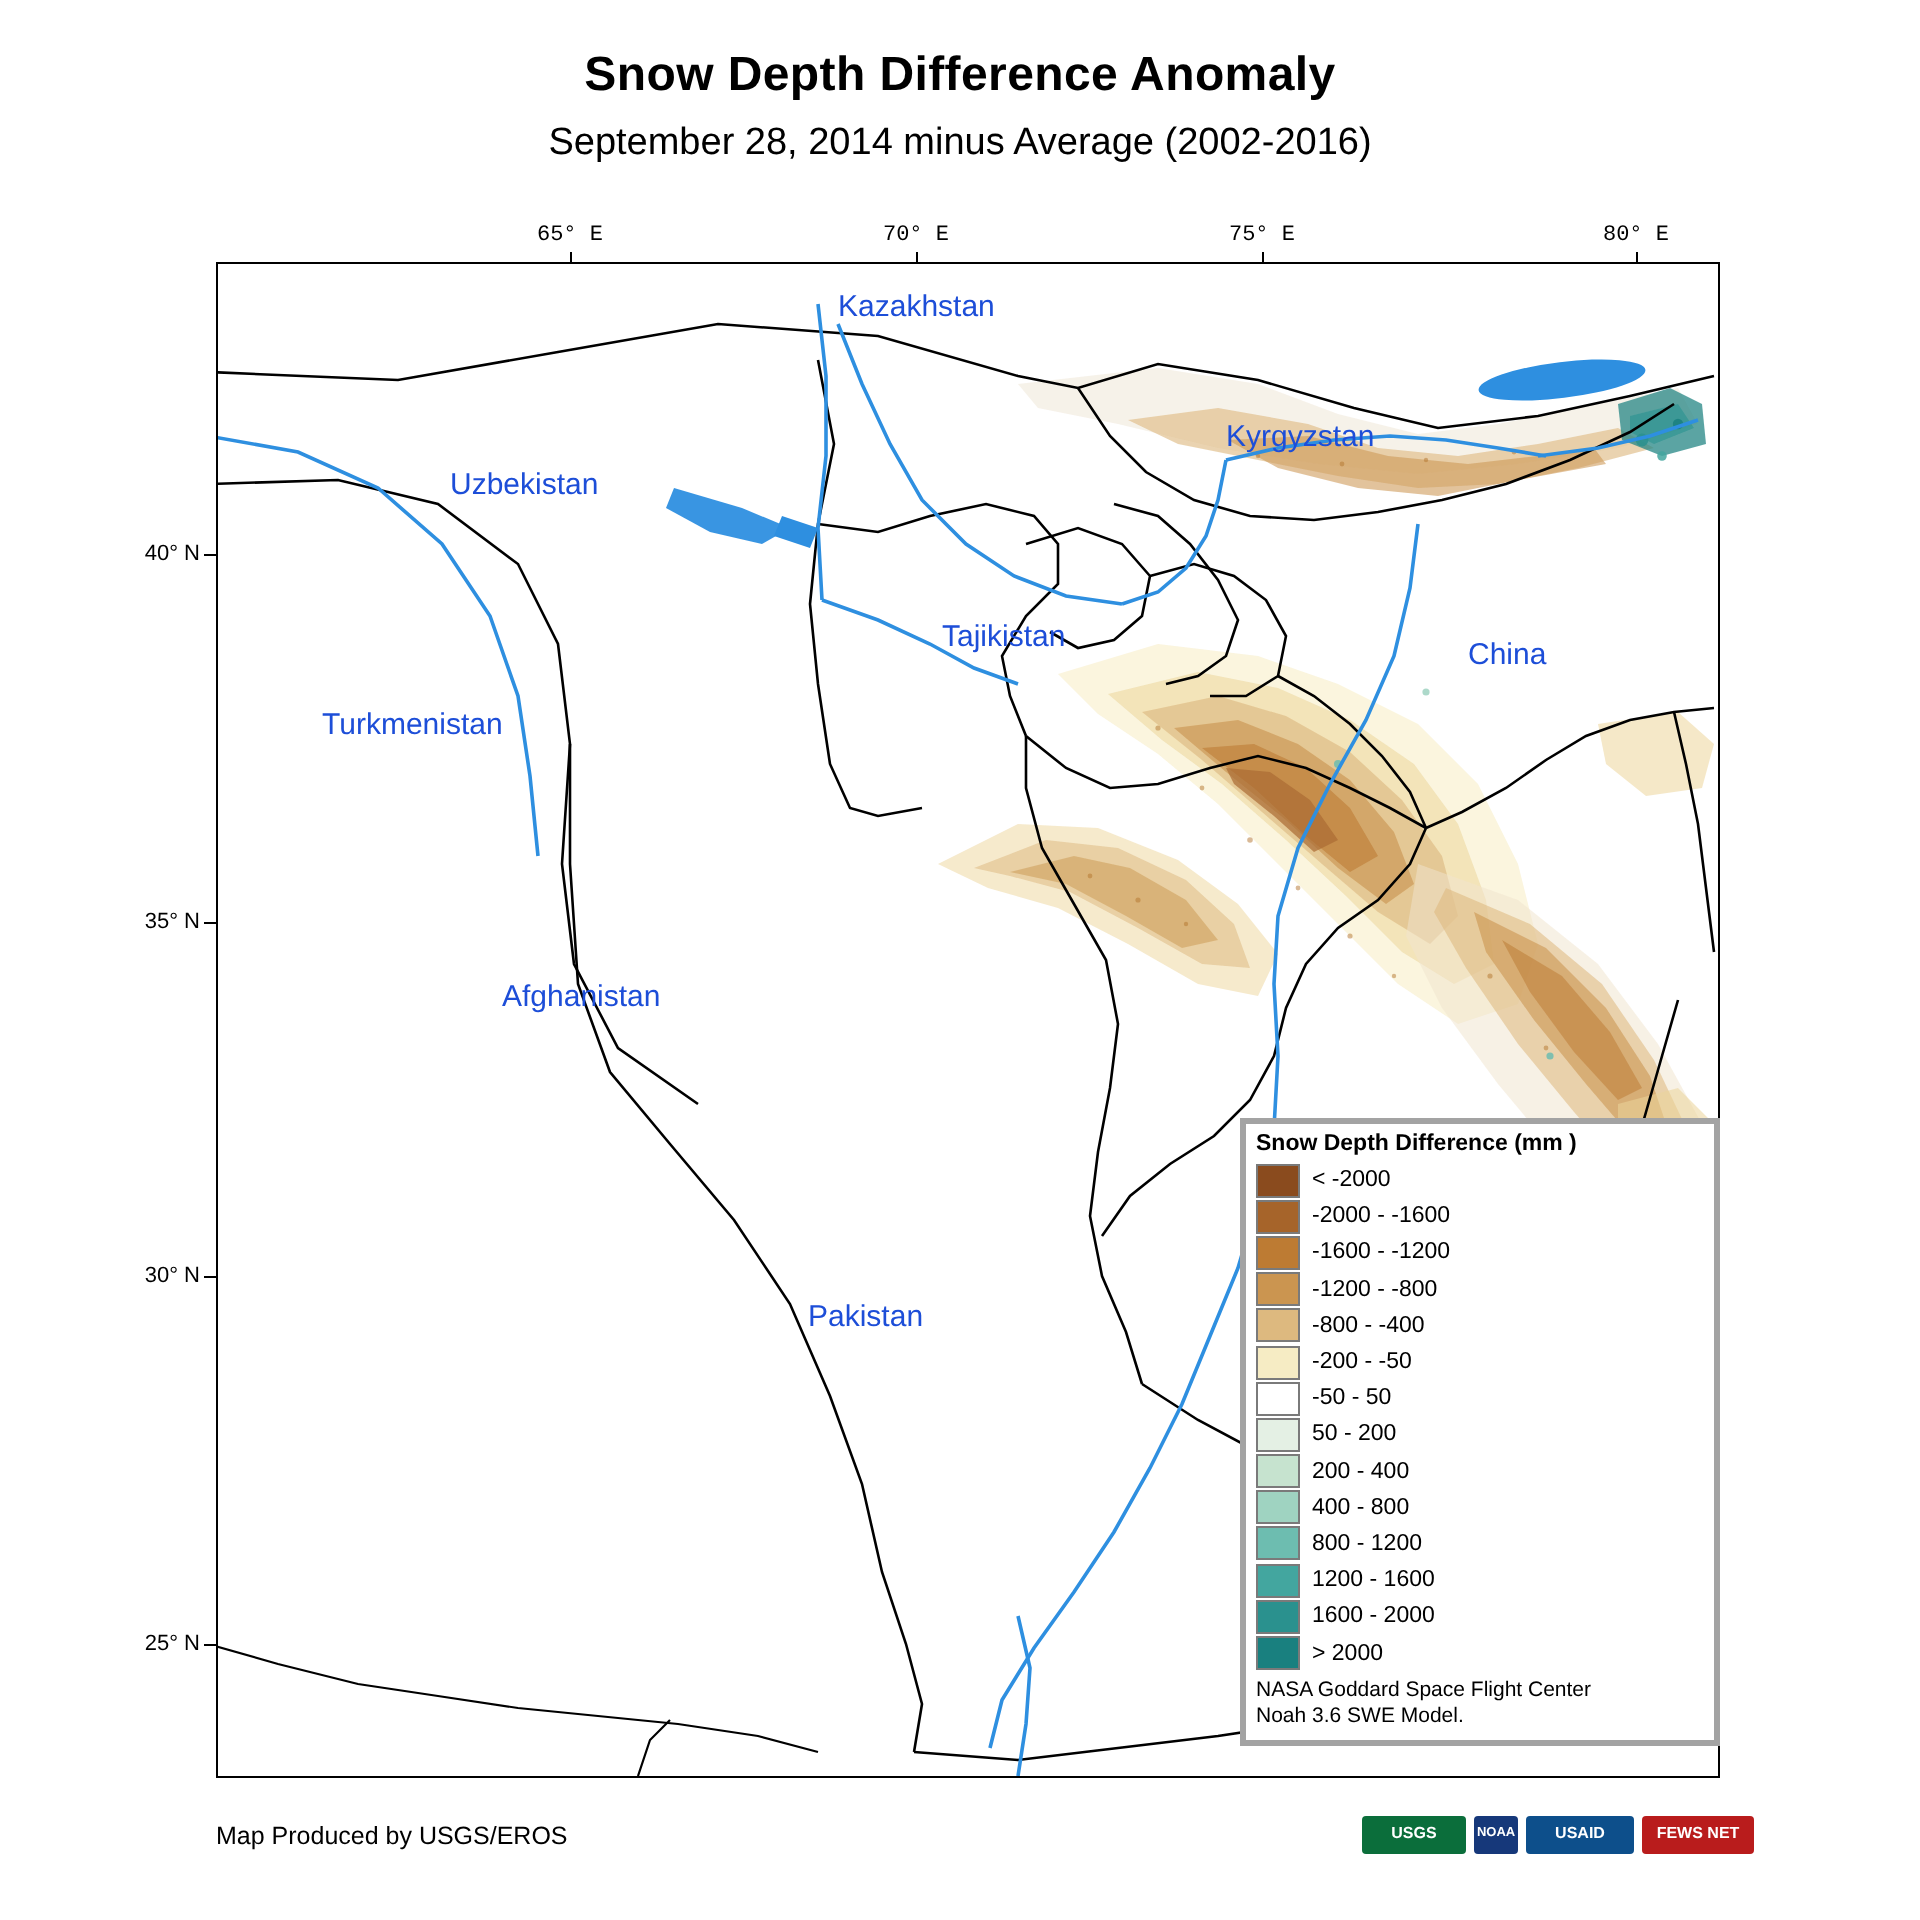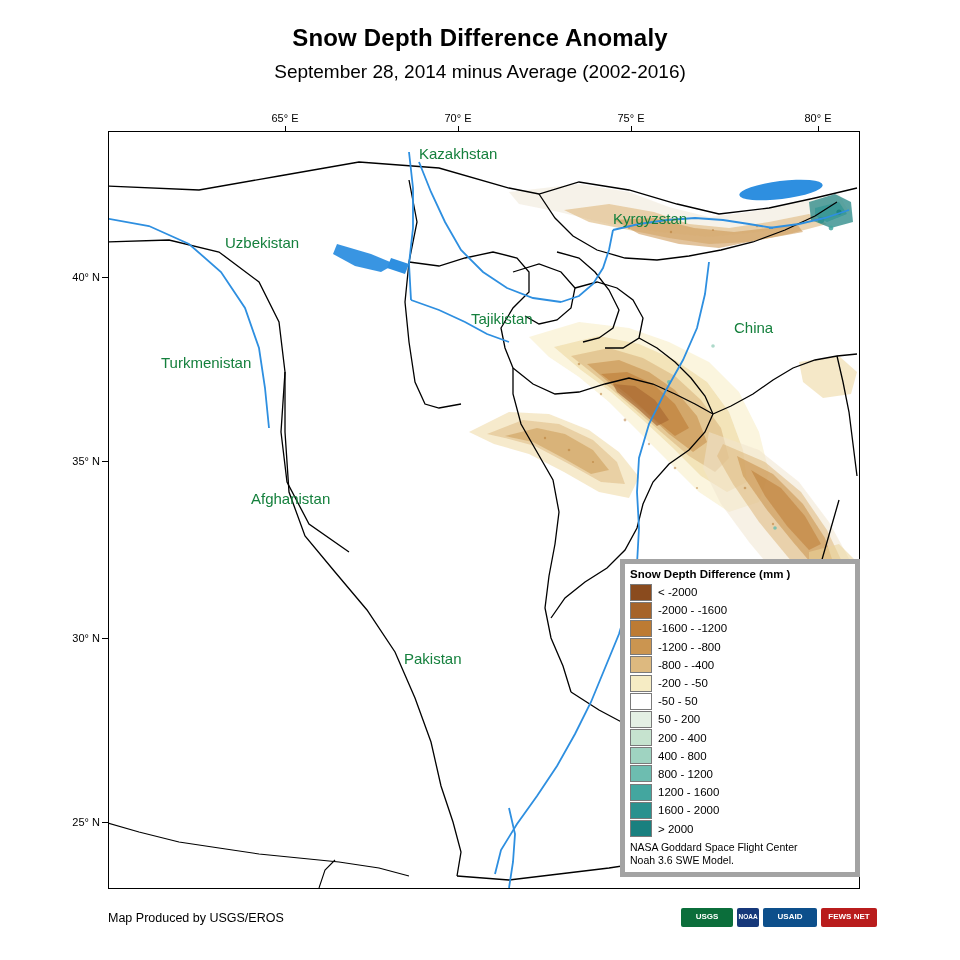--- a/index.html
+++ b/index.html
@@ -53,20 +53,21 @@
     top: 0;
   }
 
   
   .lon-label {
     position: absolute;
     font-size: 11px;
     text-align: center;
     width: 60px;
     color: #000;
+    font-family: Liberation Mono, monospace;
   }
   .lat-label {
     position: absolute;
     font-size: 11px;
     text-align: right;
     width: 60px;
     color: #000;
   }
   .tick-h {
     position: absolute;
@@ -78,32 +79,32 @@
     position: absolute;
     width: 7px;
     height: 1px;
     background: #000;
   }
 
   
   .country-label {
     position: absolute;
     font-size: 15px;
-    color: #15803d;
+    color: #1d4ed8;
     white-space: nowrap;
   }
 
   
   #legend {
     position: absolute;
     left: 620px;
     top: 559px;
     width: 240px;
     background: #ffffff;
-    border: 5px solid #a3a3a3;
+    border: 3px solid #a3a3a3;
     box-sizing: border-box;
     padding: 4px 5px 5px 5px;
   }
   #legend-title {
     font-size: 11.5px;
     font-weight: bold;
     margin-bottom: 3px;
     white-space: nowrap;
   }
   .legend-row {

